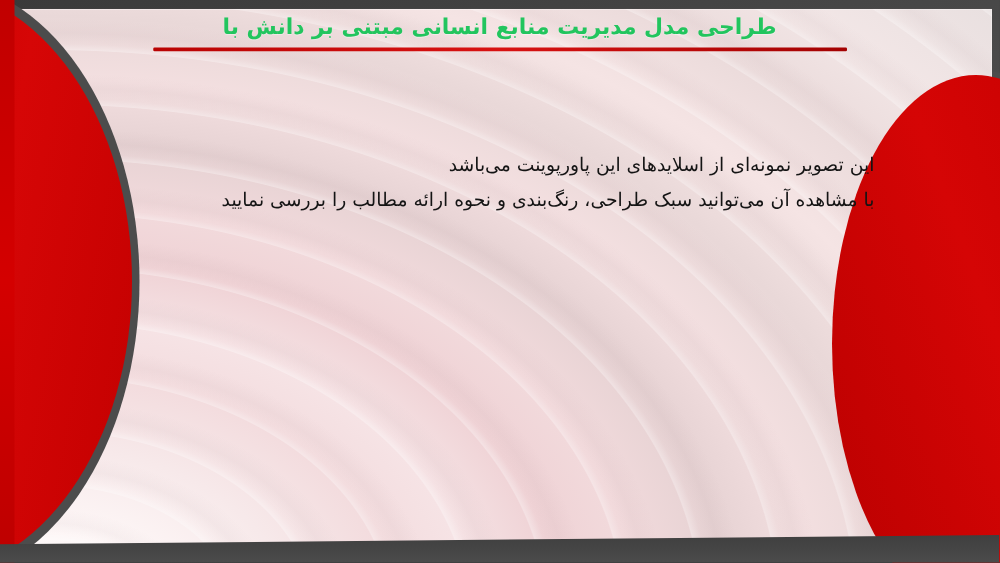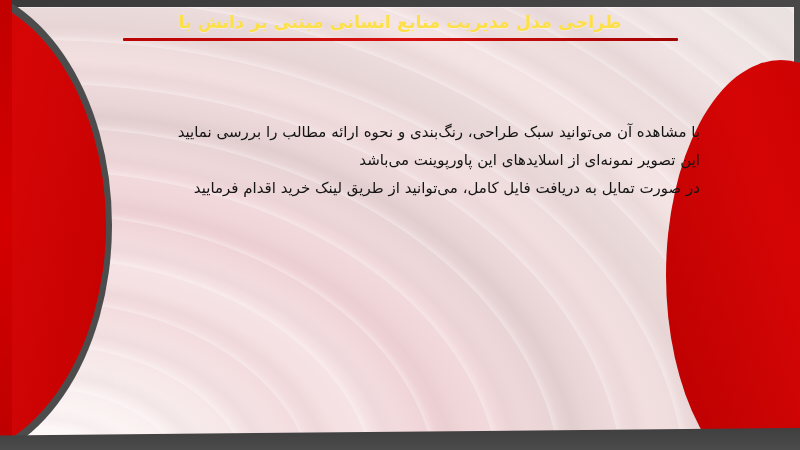--- a/index.html
+++ b/index.html
@@ -104,21 +104,21 @@
   }
 
   
   .title-block{
     position:absolute;
     z-index:8;
     top:9px;left:96px;right:96px;
     text-align:center;
   }
   .title-line{
-    color:#fde047;
+    color:#22c55e;
     font-size:17.5px;
     font-weight:bold;
     line-height:27px;
     letter-spacing:0;
     text-shadow:0 1px 0 rgba(255,255,255,.35);
     white-space:nowrap;
   }
   .title-rule{
     margin:2px auto 0 auto;
     width:555px;height:3px;
@@ -170,18 +170,17 @@
   <div class="lens-strip"></div>
 
   <div class="bottom-band"></div>
 
   <div class="title-block">
     <div class="title-line">طراحی مدل مدیریت منابع انسانی مبتنی بر دانش با</div>
     <div class="title-rule"></div>
   </div>
 
   <div class="body-block">
+    <div class="body-line">این تصویر نمونه‌ای از اسلایدهای این پاورپوینت می‌باشد</div>
     <div class="body-line">با مشاهده آن می‌توانید سبک طراحی، رنگ‌بندی و نحوه ارائه مطالب را بررسی نمایید</div>
-    <div class="body-line">این تصویر نمونه‌ای از اسلایدهای این پاورپوینت می‌باشد</div>
-    <div class="body-line">در صورت تمایل به دریافت فایل کامل، می‌توانید از طریق لینک خرید اقدام فرمایید</div>
   </div>
 
 </div>
 
 </body></html>

